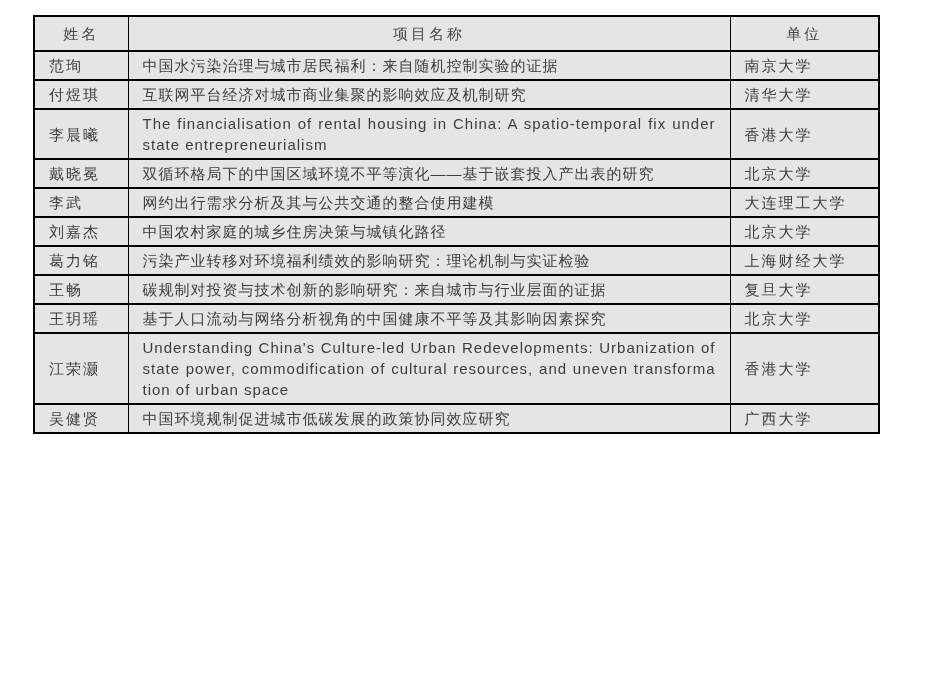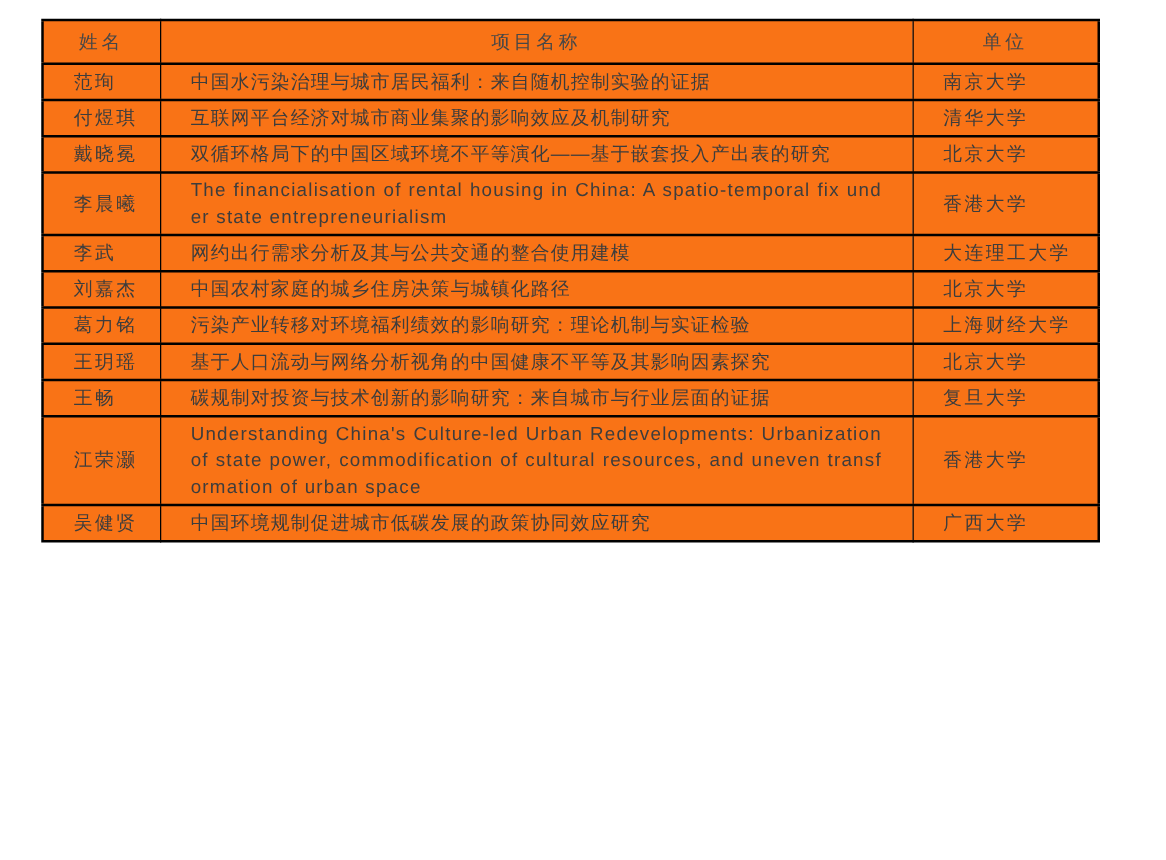--- a/index.html
+++ b/index.html
@@ -27,24 +27,24 @@
     table-layout: fixed;
     font-size: 15px;
     color: #3d3d3d;
   }
   table.projects col.c-name { width: 94px; }
   table.projects col.c-project { width: 602px; }
   table.projects col.c-unit { width: 149px; }
   table.projects th,
   table.projects td {
     border: 1px solid #000000;
-    padding: 3px 24px;
+    padding: 3px 14px;
     line-height: 21px;
     vertical-align: middle;
-    background: #f97316;
+    background: #e5e5e5;
     font-weight: normal;
   }
   table.projects tr {
     border-top: 2px solid #000000;
     border-bottom: 2px solid #000000;
   }
   table.projects thead tr { height: 35px; }
   table.projects tbody tr { height: 25px; }
   table.projects th {
     text-align: center;
@@ -89,29 +89,29 @@
     <td class="unit-cell">南京大学</td>
   </tr>
 
   <tr>
     <td class="name-cell">付煜琪</td>
     <td class="project-cell">互联网平台经济对城市商业集聚的影响效应及机制研究</td>
     <td class="unit-cell">清华大学</td>
   </tr>
 
   <tr>
+    <td class="name-cell">李晨曦</td>
+    <td class="project-cell">The financialisation of rental housing in China: A spatio-temporal fix under state entrepreneurialism</td>
+    <td class="unit-cell">香港大学</td>
+  </tr>
+
+  <tr>
     <td class="name-cell">戴晓冕</td>
     <td class="project-cell">双循环格局下的中国区域环境不平等演化——基于嵌套投入产出表的研究</td>
     <td class="unit-cell">北京大学</td>
-  </tr>
-
-  <tr>
-    <td class="name-cell">李晨曦</td>
-    <td class="project-cell">The financialisation of rental housing in China: A spatio-temporal fix under state entrepreneurialism</td>
-    <td class="unit-cell">香港大学</td>
   </tr>
 
   <tr>
     <td class="name-cell">李武</td>
     <td class="project-cell">网约出行需求分析及其与公共交通的整合使用建模</td>
     <td class="unit-cell">大连理工大学</td>
   </tr>
 
   <tr>
     <td class="name-cell">刘嘉杰</td>
@@ -120,29 +120,29 @@
   </tr>
 
 
   <tr>
     <td class="name-cell">葛力铭</td>
     <td class="project-cell">污染产业转移对环境福利绩效的影响研究：理论机制与实证检验</td>
     <td class="unit-cell">上海财经大学</td>
   </tr>
 
   <tr>
+    <td class="name-cell">王畅</td>
+    <td class="project-cell">碳规制对投资与技术创新的影响研究：来自城市与行业层面的证据</td>
+    <td class="unit-cell">复旦大学</td>
+  </tr>
+
+  <tr>
     <td class="name-cell">王玥瑶</td>
     <td class="project-cell">基于人口流动与网络分析视角的中国健康不平等及其影响因素探究</td>
     <td class="unit-cell">北京大学</td>
-  </tr>
-
-  <tr>
-    <td class="name-cell">王畅</td>
-    <td class="project-cell">碳规制对投资与技术创新的影响研究：来自城市与行业层面的证据</td>
-    <td class="unit-cell">复旦大学</td>
   </tr>
 
 
   <tr>
     <td class="name-cell">江荣灏</td>
     <td class="project-cell">Understanding China's Culture-led Urban Redevelopments: Urbanization of state power, commodification of cultural resources, and uneven transformation of urban space</td>
     <td class="unit-cell">香港大学</td>
   </tr>
 
   <tr>

